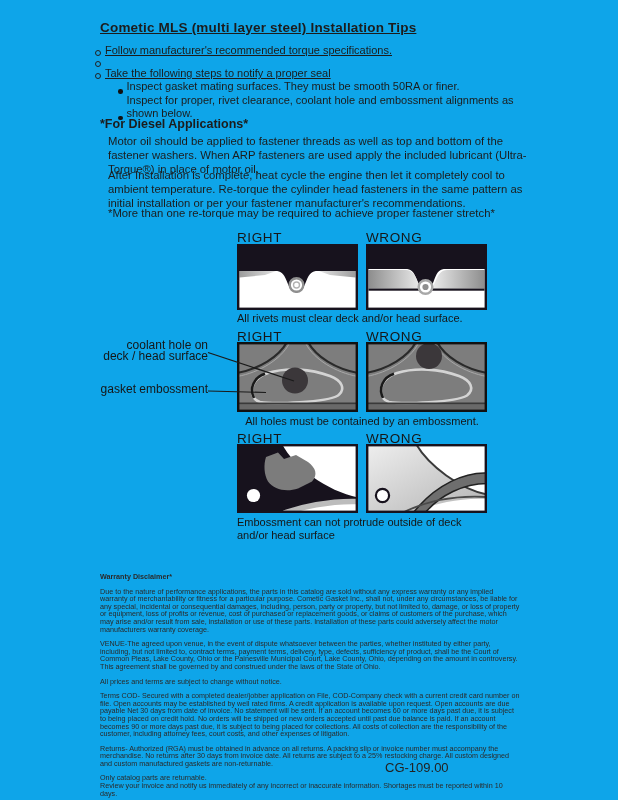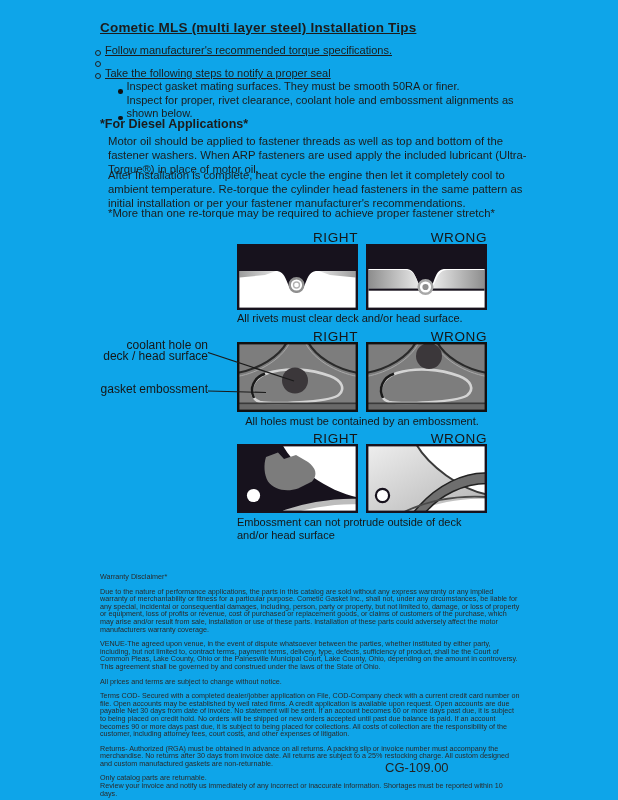--- a/index.html
+++ b/index.html
@@ -8,28 +8,28 @@
   .abs{position:absolute;}
   .doc-title{left:100px;top:20px;font-size:13.5px;font-weight:bold;text-decoration:underline;letter-spacing:.2px;}
   .bullets{left:95px;top:44px;width:430px;font-size:11px;line-height:13.2px;}
   .b-row{display:flex;align-items:center;text-decoration:underline;}
   .b-dot{flex:0 0 auto;width:4px;height:4px;border:1px solid #222;border-radius:50%;margin:4px 4px 0 0;}
   .sb-row{display:flex;align-items:flex-end;margin-left:23px;}
   .sb-dot{flex:0 0 auto;width:4.5px;height:4.5px;background:#111;border-radius:50%;margin:4px 4px 0 0;}
   .sec-h{left:100px;top:117px;font-size:12.5px;font-weight:bold;}
   .para{left:100px;width:426px;font-size:11.3px;line-height:14px;margin-left:8px;}
   .p1{top:134px;} .p2{top:168px;} .note{top:206px;}
-  .rw-label{top:0;width:121px;text-align:right;font-size:13.5px;letter-spacing:.6px;color:#161616;}
+  .rw-label{top:0;width:121px;text-align:left;font-size:13.5px;letter-spacing:.6px;color:#161616;}
   .col1{left:237px;} .col2{left:366px;}
   .dbox{width:121px;display:block;}
   .cap{font-size:11px;line-height:12.8px;color:#161616;}
   .side-lbl{width:110px;left:98px;text-align:right;font-size:12px;line-height:10.8px;color:#161616;}
   .disc{left:100px;top:573px;width:420px;font-size:7.2px;line-height:7.6px;color:#2a2a2a;}
   .disc p{margin:0 0 7px 0;white-space:pre-line;}
-  .disc .disc-h{font-weight:normal;}
+  .disc .disc-h{font-weight:bold;}
   .code{left:385px;top:760px;font-size:13px;color:#222;}
 </style>
 </head>
 <body>
 
 <div class="page">
 
   <div class="abs doc-title">Cometic MLS (multi layer steel) Installation Tips</div>
 
   <div class="abs bullets">

